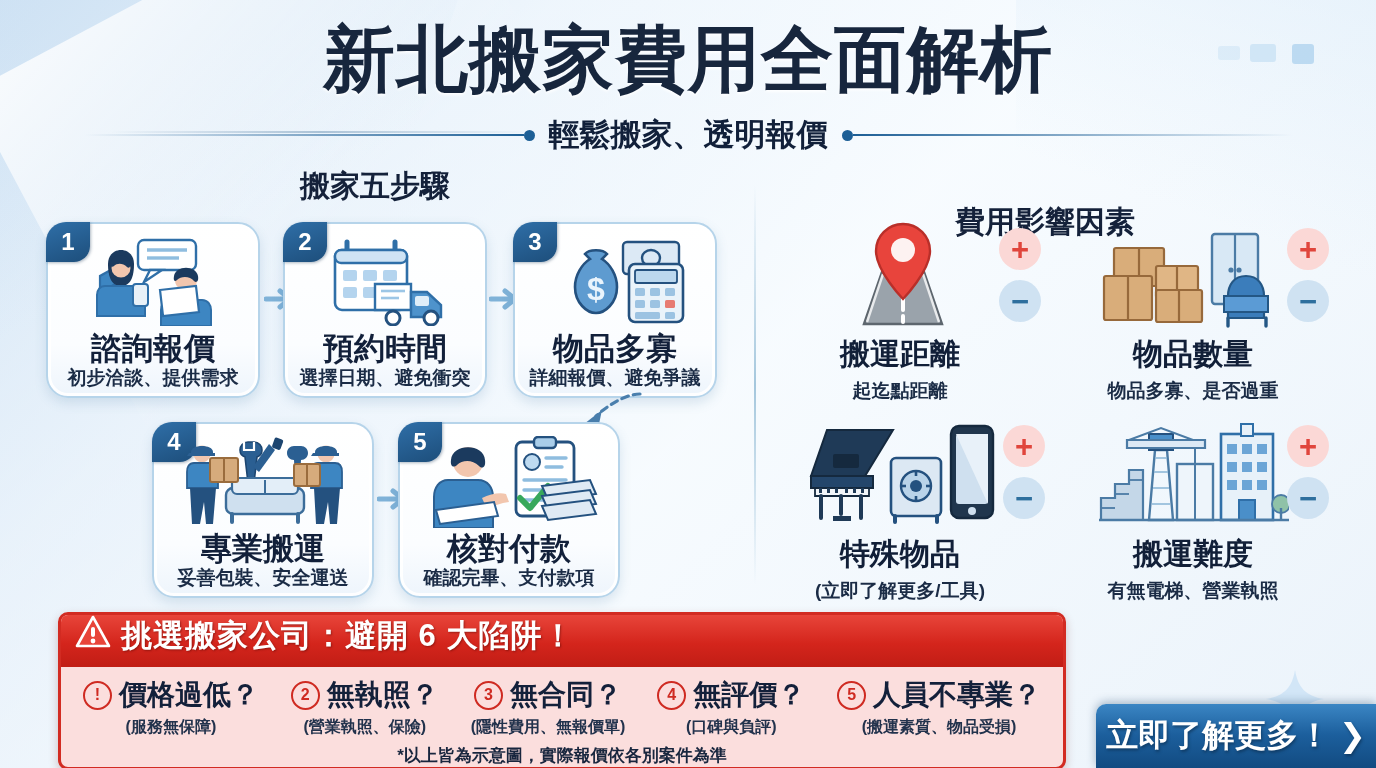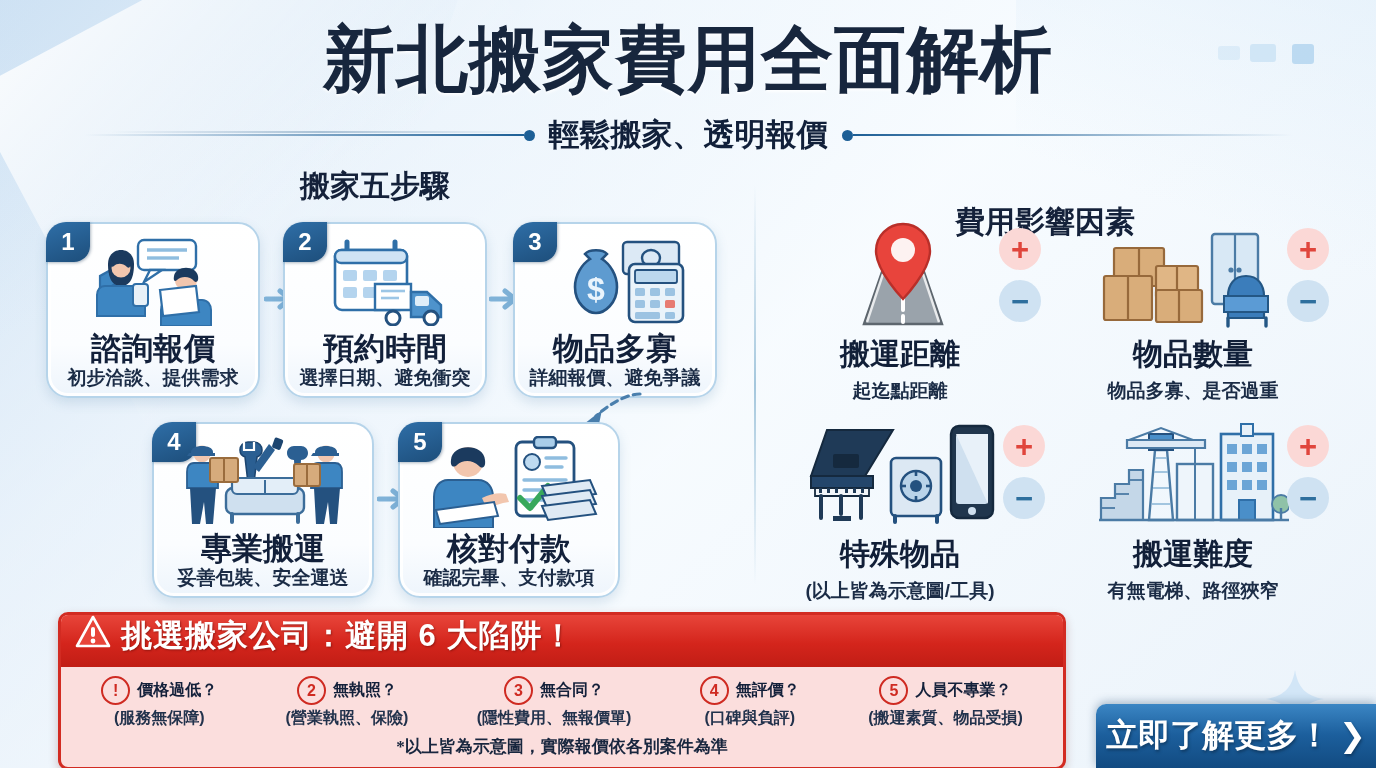--- a/index.html
+++ b/index.html
@@ -91,23 +91,23 @@
   .warnbar{position:relative;height:52px;background:linear-gradient(180deg,#e8453a 0%,#d4251c 55%,#c11d15 100%);
     display:flex;align-items:flex-start;padding-left:14px;}
   .warn-icon{width:36px;height:34px;flex:0 0 auto;margin-right:10px;}
   .warn-text{font-size:31px;font-weight:bold;color:#fff;letter-spacing:1px;text-shadow:1px 1px 2px rgba(90,10,5,.5);}
   .tools{position:absolute;right:200px;top:-8px;width:140px;height:66px;}
   .pitfalls{display:flex;justify-content:space-around;align-items:flex-start;padding:9px 6px 0;}
   .pf{text-align:center;flex:1 1 auto;}
   .pf-top{display:flex;align-items:center;justify-content:center;gap:7px;white-space:nowrap;}
   .pf-num{width:25px;height:25px;border-radius:50%;border:2.2px solid #cf2b22;color:#cf2b22;
     font-size:16px;font-weight:bold;display:flex;align-items:center;justify-content:center;flex:0 0 auto;}
-  .pf-label{font-size:16px;font-weight:bold;color:#13203a;}
+  .pf-label{font-size:28px;font-weight:bold;color:#13203a;}
   .pf-sub{font-size:16px;font-weight:bold;color:#22324c;margin-top:3px;white-space:nowrap;}
-  .footnote{text-align:center;font-size:17px;font-weight:bold;color:#18263e;margin-top:6px;font-family:Liberation Serif, serif;}
+  .footnote{text-align:center;font-size:17px;font-weight:bold;color:#18263e;margin-top:6px;}
 
   
   .cta{position:absolute;right:0;bottom:0;width:280px;height:64px;
     background:linear-gradient(180deg,#3b86c4 0%,#1c5f9d 48%,#124b81 100%);
     border-top-left-radius:10px;display:flex;align-items:center;justify-content:center;
     box-shadow:0 -2px 10px rgba(20,60,100,.35);cursor:pointer;}
   .cta span{font-size:32px;font-weight:bold;color:#fff;text-shadow:1px 2px 3px rgba(10,40,70,.6);}
   .sparkle{position:absolute;right:52px;bottom:40px;width:58px;height:58px;pointer-events:none;}
 </style>
 </head>
@@ -399,21 +399,21 @@
             <line x1="121" y1="66" x2="126" y2="66"></line>
           </g>
         <path d="M90 96v6M132 96v6" stroke="#24517f" stroke-width="4" stroke-linecap="round"></path>
         <rect x="146" y="6" width="42" height="92" rx="8" fill="#20364d" stroke="#15293e" stroke-width="2.4"></rect>
         <rect x="151" y="14" width="32" height="70" rx="3" fill="#cfe0ef"></rect>
         <path d="M151 14h32v70Z" fill="#e8f1f9"></path>
         <circle cx="167" cy="91" r="4" fill="#cfe0ef"></circle>
       </svg>
     </div>
     <div class="f-title">特殊物品</div>
-    <div class="f-desc">(以上皆為示意圖/工具)</div>
+    <div class="f-desc">(立即了解更多/工具)</div>
   </div>
   <div class="pm" style="left:1003px;top:425px;">
     <div class="c plus">
         <b>+</b>
       </div>
     <div class="c minus">
         <b>−</b>
       </div>
   </div>
 
@@ -456,21 +456,21 @@
             <rect x="145" y="60" width="10" height="10"></rect>
             <rect x="160" y="60" width="10" height="10"></rect>
         </g>
         <rect x="142" y="80" width="16" height="20" fill="#4a8fc9" stroke="#2f6fa8" stroke-width="2"></rect>
         <circle cx="184" cy="84" r="9" fill="#8fc2a8" stroke="#4b7ba5" stroke-width="1.8"></circle>
         <line x1="184" y1="88" x2="184" y2="100" stroke="#4b7ba5" stroke-width="2.4"></line>
         <line x1="2" y1="100" x2="192" y2="100" stroke="#4b7ba5" stroke-width="2.4"></line>
       </svg>
     </div>
     <div class="f-title">搬運難度</div>
-    <div class="f-desc">有無電梯、路徑狹窄</div>
+    <div class="f-desc">有無電梯、營業執照</div>
   </div>
   <div class="pm" style="left:1287px;top:425px;">
     <div class="c plus">
         <b>+</b>
       </div>
     <div class="c minus">
         <b>−</b>
       </div>
   </div>
 

